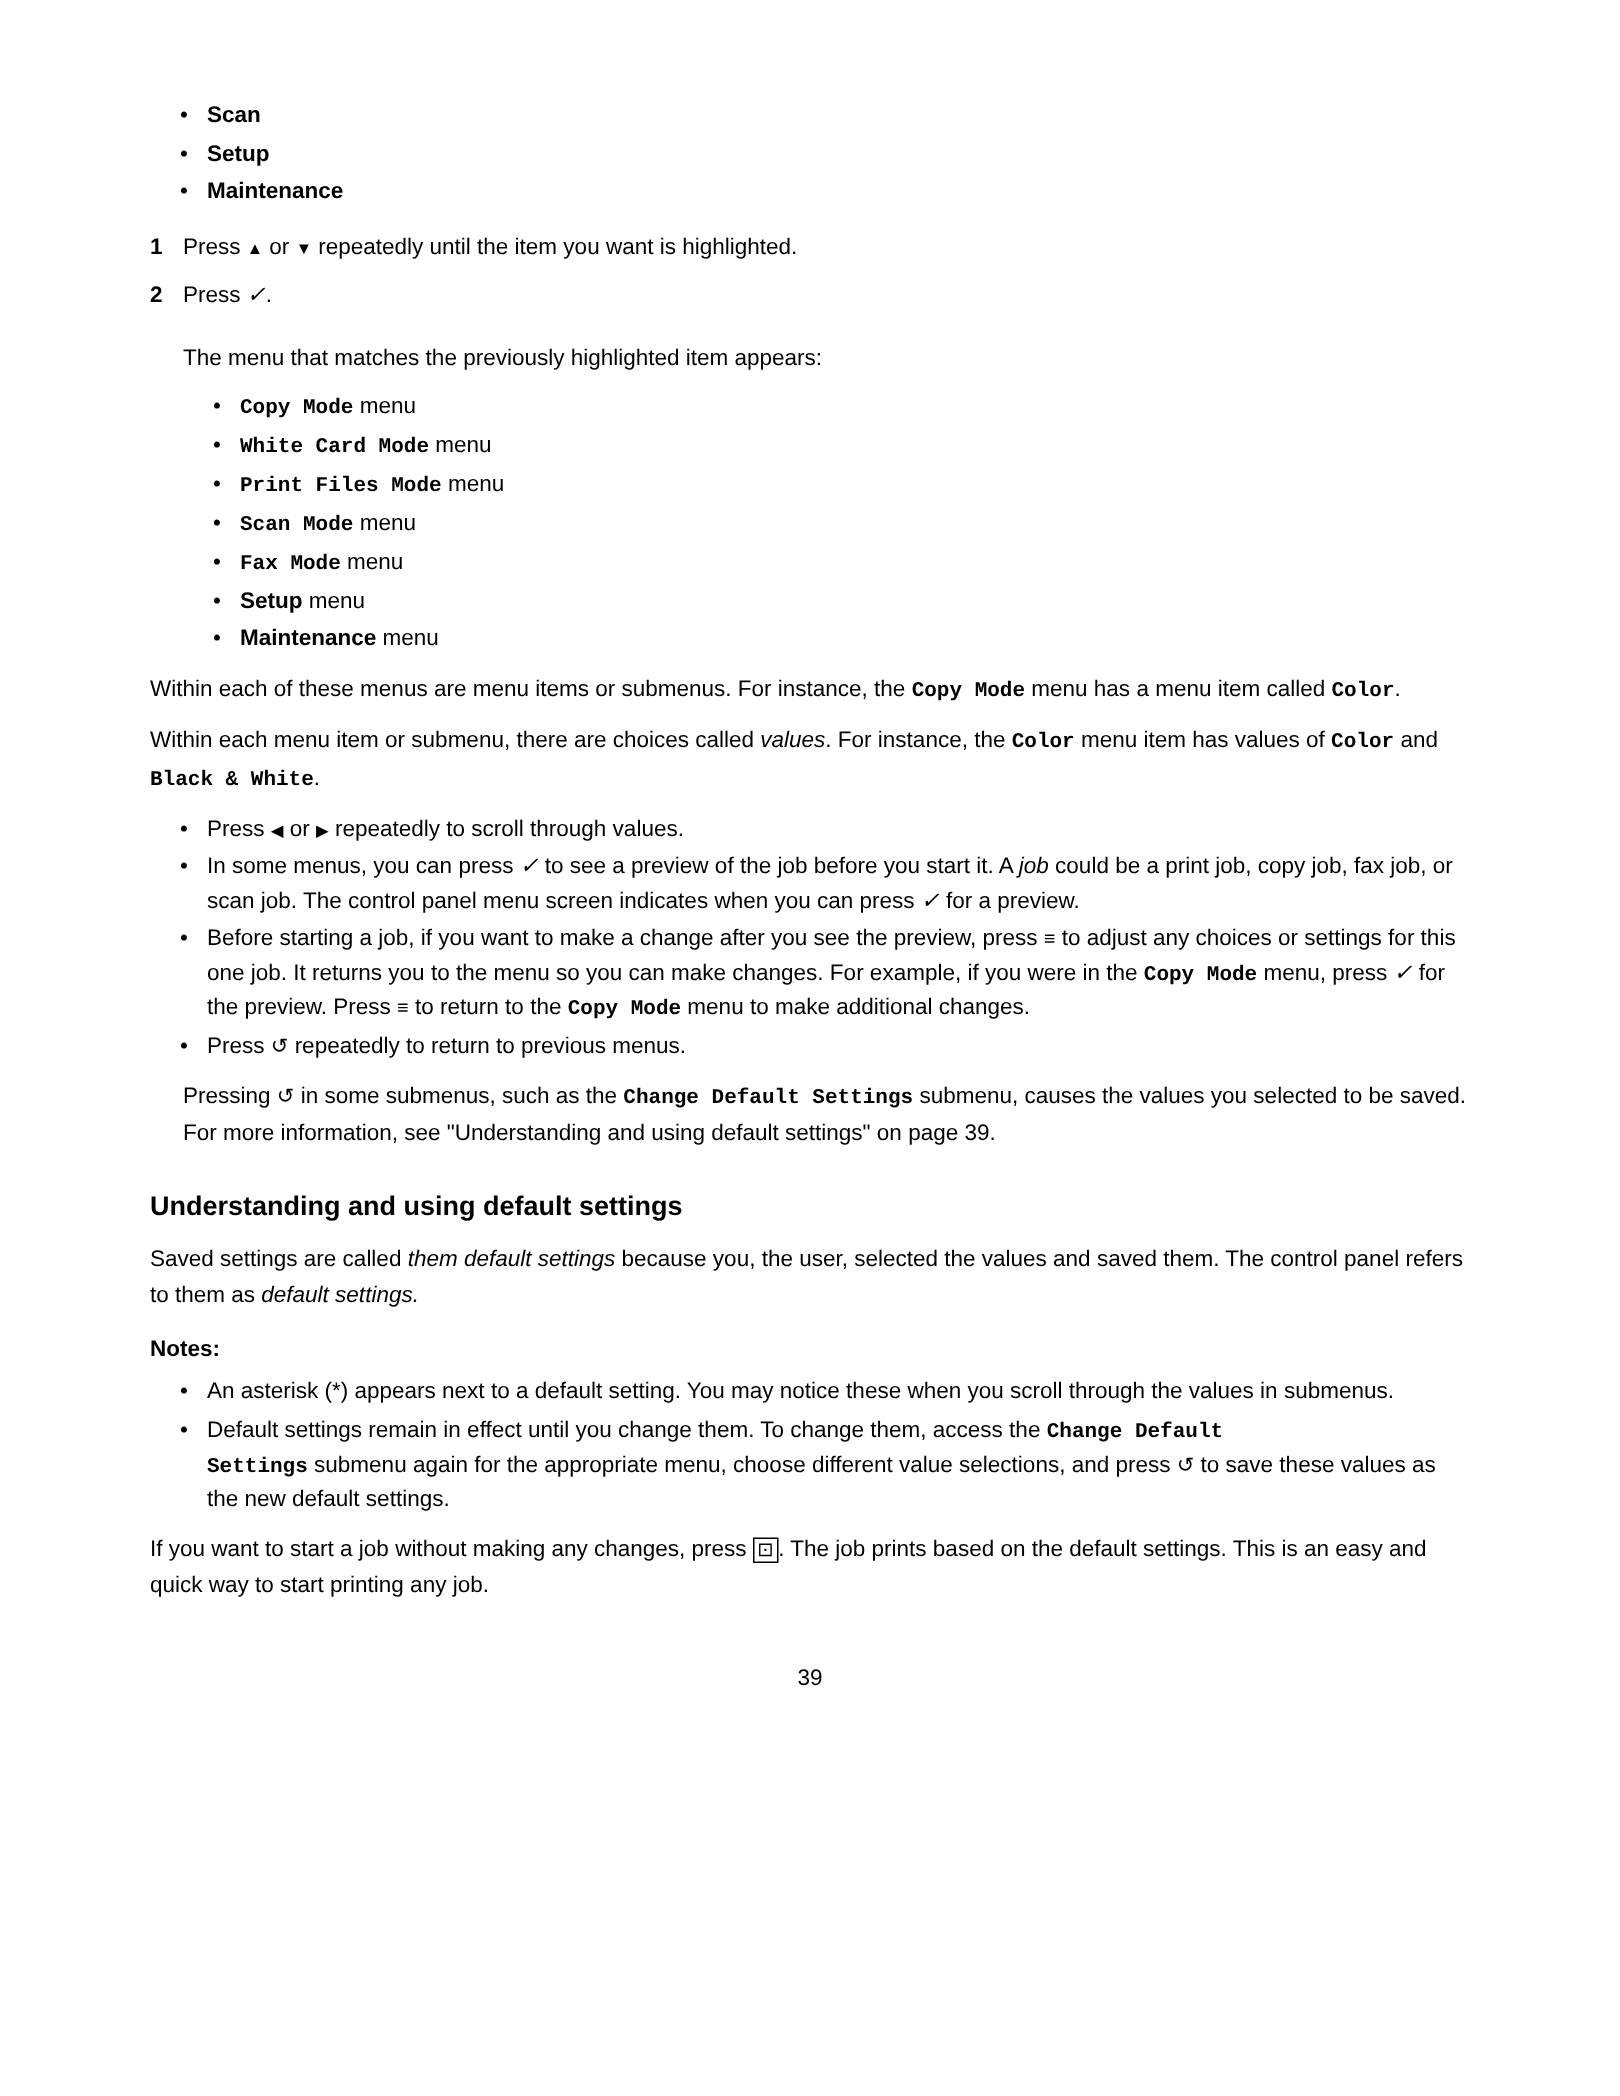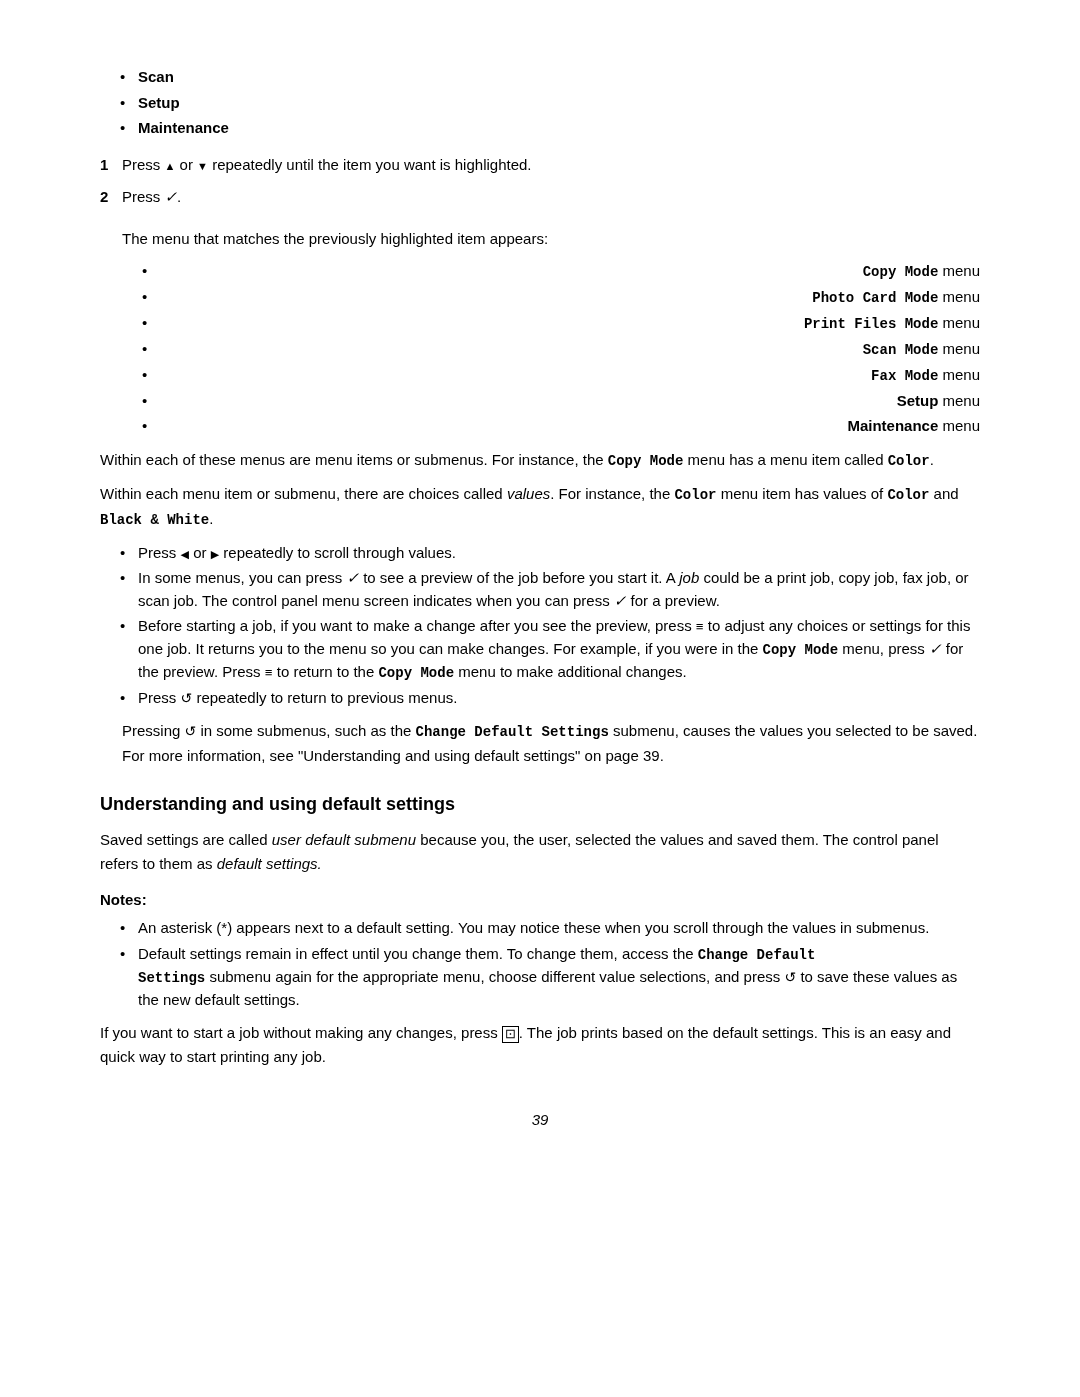--- a/index.html
+++ b/index.html
@@ -73,21 +73,20 @@
 
     .notes-heading {
       font-weight: bold;
       margin: 14px 0 6px 0;
     }
 
     .page-num {
       text-align: center;
       margin-top: 40px;
       font-size: 15px;
-      font-style: italic;
     }
 
     
     .arrow-up::before { content: '▲'; font-size: 11px; }
     .arrow-down::before { content: '▼'; font-size: 11px; }
     .arrow-left::before { content: '◀'; font-size: 11px; }
     .arrow-right::before { content: '▶'; font-size: 11px; }
 
     em { font-style: italic; }
   </style>
@@ -109,23 +108,23 @@
 
 <div class="step-row">
   <span class="step-label">2</span>
   <span class="step-content">
     Press <em>✓</em>.
   </span>
 </div>
 
 <div class="para" style="margin-left:22px; margin-top:18px;">The menu that matches the previously highlighted item appears:</div>
 
-<ul class="bullet-list" style="margin-left:22px;text-align:right;">
+<ul class="bullet-list" style="margin-left:22px;">
   <li><code>Copy Mode</code> menu</li>
-  <li><code>Photo Card Mode</code> menu</li>
+  <li><code>White Card Mode</code> menu</li>
   <li><code>Print Files Mode</code> menu</li>
   <li><code>Scan Mode</code> menu</li>
   <li><code>Fax Mode</code> menu</li>
   <li><strong>Setup</strong> menu</li>
   <li><strong>Maintenance</strong> menu</li>
 </ul>
 
 <p class="para">
   Within each of these menus are menu items or submenus. For instance, the <code>Copy Mode</code> menu has a menu item called <code>Color</code>.
 </p>
@@ -149,21 +148,21 @@
   </li>
 </ul>
 
 <p class="para" style="margin-left:22px;">
   Pressing <span style="font-size:14px;">↺</span> in some submenus, such as the <code>Change Default Settings</code> submenu, causes the values you selected to be saved. For more information, see "Understanding and using default settings" on page 39.
 </p>
 
 <h2 class="section-heading">Understanding and using default settings</h2>
 
 <p class="para">
-  Saved settings are called <em>user default submenu</em> because you, the user, selected the values and saved them. The control panel refers to them as <em>default settings.</em>
+  Saved settings are called <em>them default settings</em> because you, the user, selected the values and saved them. The control panel refers to them as <em>default settings.</em>
 </p>
 
 <p class="notes-heading">Notes:</p>
 
 <ul class="bullet-list">
   <li>
     An asterisk (*) appears next to a default setting. You may notice these when you scroll through the values in submenus.
   </li>
   <li>
     Default settings remain in effect until you change them. To change them, access the <code>Change Default</code><br>

